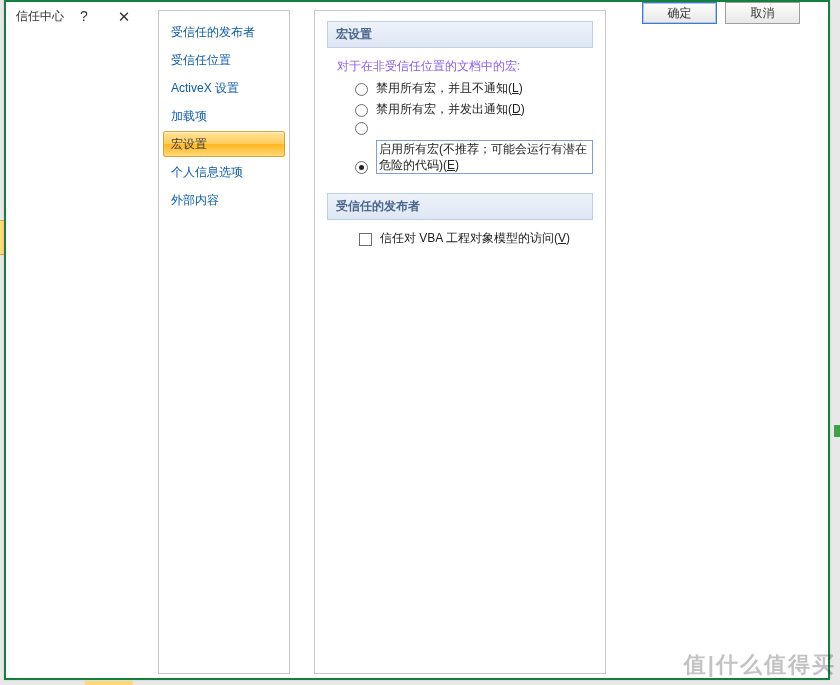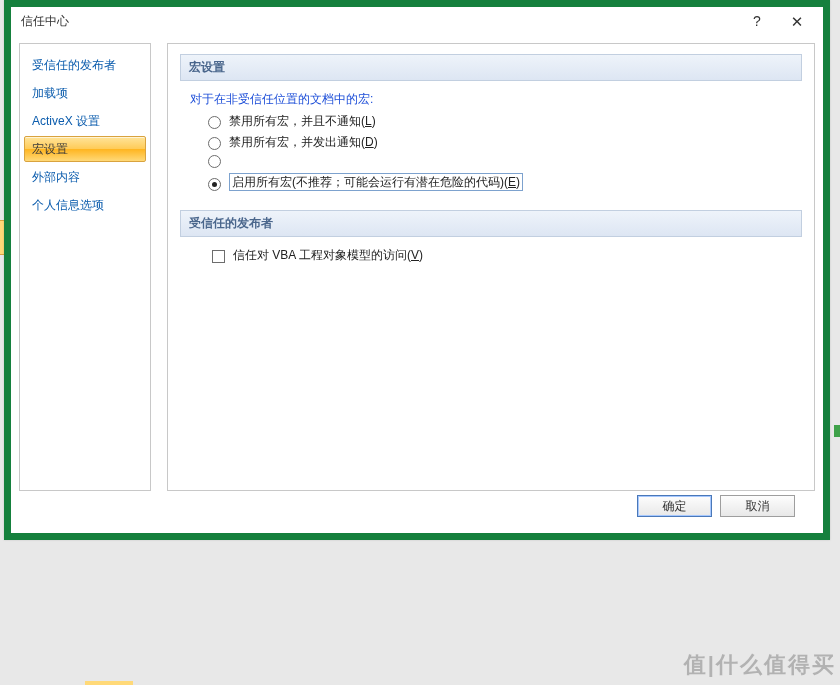--- a/index.html
+++ b/index.html
@@ -10,25 +10,25 @@
       width: 840px;
       height: 685px;
       position: relative;
       overflow: hidden;
     }
     .dialog {
       position: absolute;
       left: 4px;
       top: 0;
       width: 826px;
-      height: 540px;
-      background: #fff;
-      border: 7px solid #15803d;
-      display: flex;
-      flex-direction: column;
+      height: 680px;
+      background: #fff;
+      border: 2px solid #15803d;
+      display: flex;
+      flex-direction: row;
       box-shadow: 0 0 2px rgba(0,0,0,0.15);
     }
     .titlebar {
       height: 28px;
       display: flex;
       align-items: center;
       padding: 0 6px 0 10px;
       color: #333;
       background: #fff;
       position: relative;
@@ -49,21 +49,21 @@
       text-align: center;
       line-height: 23px;
       font-size: 15px;
       color: #333;
       cursor: pointer;
     }
     .body {
       flex: 1;
       display: flex;
       padding: 8px 8px 4px 8px;
-      gap: 16px;
+      gap: 24px;
       min-height: 0;
     }
     .sidebar {
       width: 132px;
       background: #fff;
       border: 1px solid #c8c8c8;
       padding: 8px 4px;
       display: flex;
       flex-direction: column;
       gap: 0;
@@ -95,21 +95,21 @@
       border: 1px solid #c2cfe0;
       color: #4a668c;
       font-weight: bold;
       padding: 4px 8px;
       margin-bottom: 10px;
     }
     .section-body {
       padding: 0 0 14px 8px;
     }
     .intro-text {
-      color: #1d4ed8;
+      color: #8b5cf6;
       padding-left: 2px;
     }
     .radio-row, .check-row {
       display: flex;
       align-items: flex-end;
       gap: 8px;
       margin: 5px 0 5px 20px;
       color: #222;
       line-height: 16px;
     }
@@ -183,25 +183,26 @@
 <div class="dialog">
   <div class="titlebar">
     <span class="title">信任中心</span>
     <span class="help">?</span>
     <span class="close">✕</span>
   </div>
 
   <div class="body">
     <div class="sidebar">
       <div class="item">受信任的发布者</div>
+      <div class="item">受信任位置</div>
+      <div class="item">ActiveX 设置</div>
       <div class="item">加载项</div>
-      <div class="item">ActiveX 设置</div>
       <div class="item selected">宏设置</div>
+      <div class="item">个人信息选项</div>
       <div class="item">外部内容</div>
-      <div class="item">个人信息选项</div>
     </div>
 
     <div class="content">
       <div class="section-header">宏设置</div>
       <div class="section-body">
         <div class="intro-text">对于在非受信任位置的文档中的宏:</div>
 
         <div class="radio-row">
           <span class="radio"></span>
           <span><span>禁用所有宏，并且不通知(</span><span class="mnemonic">L</span><span>)</span></span>

